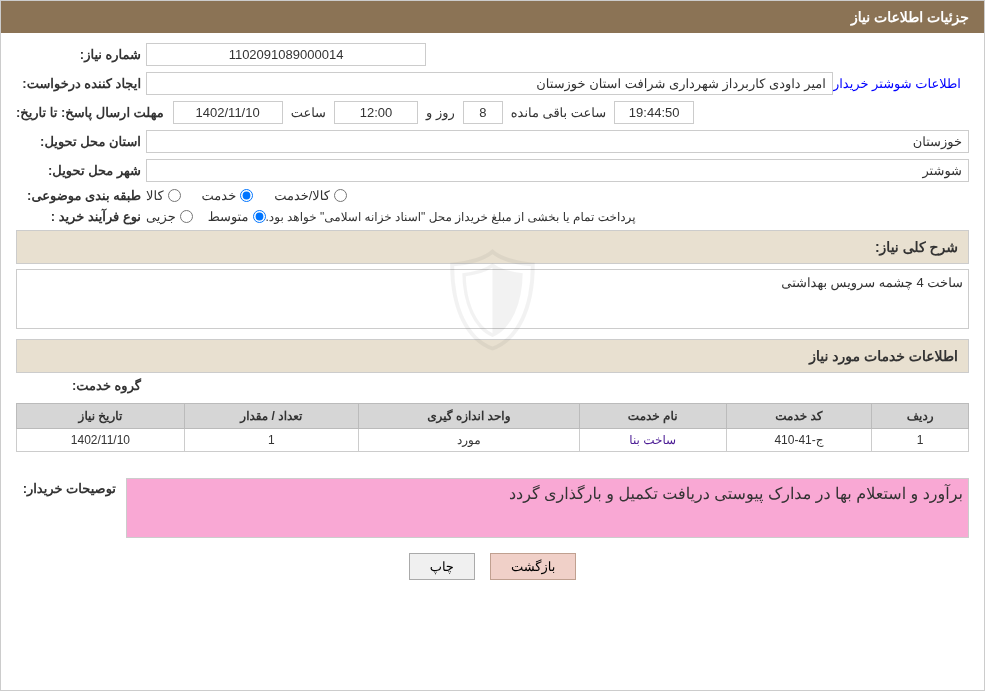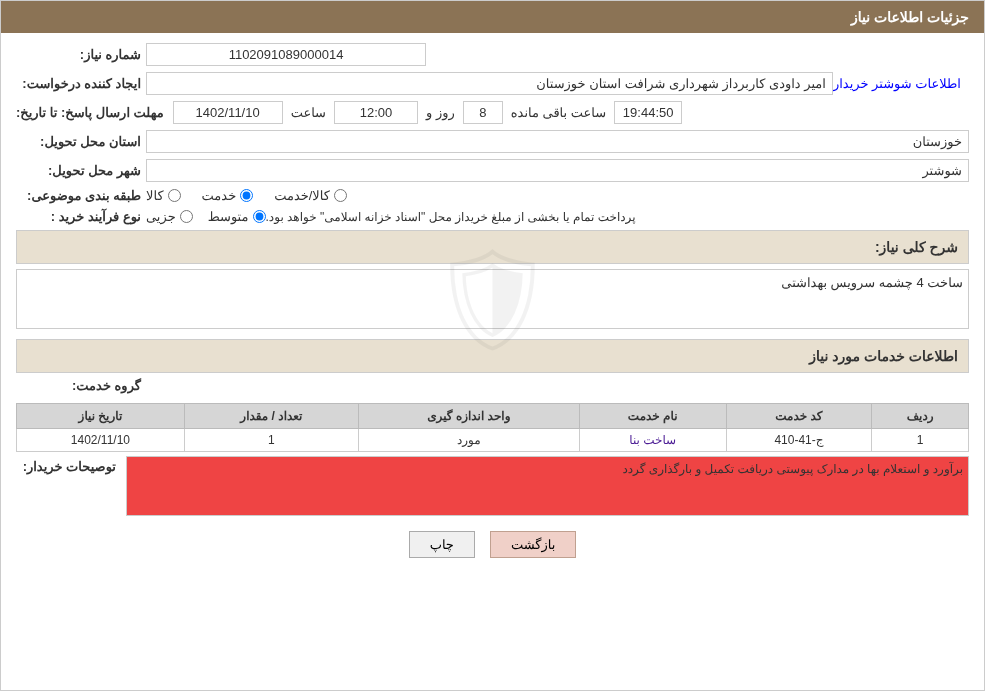--- a/index.html
+++ b/index.html
@@ -131,24 +131,24 @@
     .comment-label {
       font-weight: bold;
       min-width: 100px;
       text-align: right;
       padding-top: 3px;
     }
     .comment-textarea {
       flex: 1;
       border: 1px solid #ccc;
       min-height: 60px;
-      background: #ef4444;
+      background: #f9a8d4;
       padding: 5px;
       text-align: right;
-      font-size: 12px;
+      font-size: 16px;
       direction: rtl;
     }
     .button-row {
       display: flex;
       justify-content: center;
       gap: 15px;
       margin-top: 15px;
       padding-bottom: 10px;
     }
     .btn {
@@ -211,21 +211,21 @@
     </div>
 
     <div class="date-row">
       <div class="label">مهلت ارسال پاسخ: تا تاریخ:</div>
       <div class="small-box" style="width:110px; text-align:center;">1402/11/10</div>
       <span class="inline-label">ساعت</span>
       <div class="small-box" style="width:84px; text-align:center;">12:00</div>
       <span class="inline-label">روز و</span>
       <div class="small-box" style="width:40px; text-align:center;">8</div>
       <span class="inline-label">ساعت باقی مانده</span>
-      <div class="small-box" style="width:68px; text-align:center;">19:44:50</div>
+      <div class="small-box" style="width:80px; text-align:center;">19:44:50</div>
     </div>
 
     <div class="row" style="margin-top:6px;">
       <div class="label">استان محل تحویل:</div>
       <div class="value-box wide-value">خوزستان</div>
     </div>
 
     <div class="row">
       <div class="label">شهر محل تحویل:</div>
       <div class="value-box wide-value">شوشتر</div>
@@ -296,21 +296,21 @@
         <td>ج-41-410</td>
         <td class="blue-link">ساخت بنا</td>
         <td>مورد</td>
         <td>1</td>
         <td>1402/11/10</td>
       </tr>
           </tbody>
       </table>
     </div>
 
-    <div class="comment-box" style="margin-top:4px;">
+    <div class="comment-box" style="margin-top:26px;">
       <div class="comment-label">توصیحات خریدار:</div>
       <div class="comment-textarea">برآورد و استعلام بها در مدارک پیوستی دریافت تکمیل و بارگذاری گردد</div>
     </div>
 
     <div class="button-row">
       <button class="btn btn-back">بازگشت</button>
       <button class="btn btn-print">چاپ</button>
     </div>
 
   </div>

